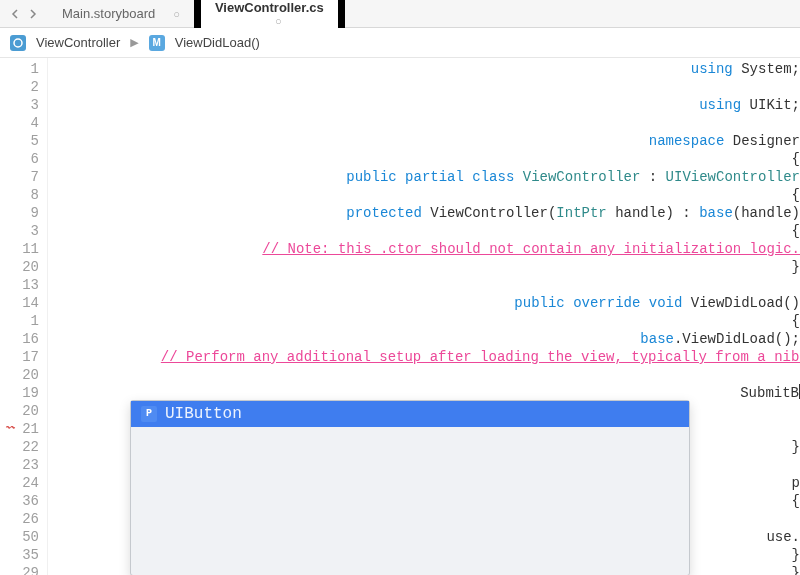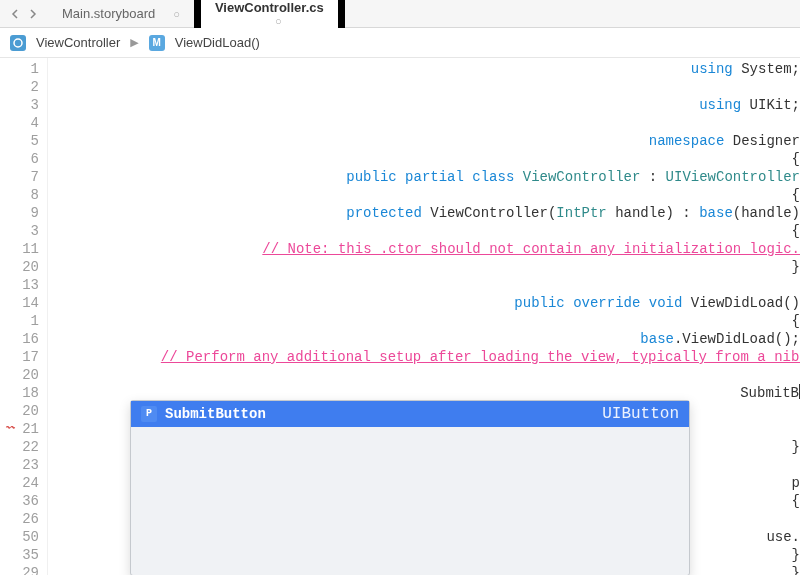--- a/index.html
+++ b/index.html
@@ -210,35 +210,34 @@
       <div class="gutter-line">9</div>
       <div class="gutter-line">3</div>
       <div class="gutter-line">11</div>
       <div class="gutter-line">20</div>
       <div class="gutter-line">13</div>
       <div class="gutter-line">14</div>
       <div class="gutter-line">1</div>
       <div class="gutter-line">16</div>
       <div class="gutter-line">17</div>
       <div class="gutter-line">20</div>
-      <div class="gutter-line">18</div>
+      <div class="gutter-line">19</div>
       <div class="gutter-line">20</div>
       <div class="gutter-line">21<span class="error-mark">〰</span></div>
       <div class="gutter-line">22</div>
       <div class="gutter-line">23</div>
       <div class="gutter-line">24</div>
       <div class="gutter-line">36</div>
       <div class="gutter-line">26</div>
       <div class="gutter-line">50</div>
       <div class="gutter-line">35</div>
       <div class="gutter-line">29</div>
     </div>
   <div class="code" id="code"><div class="code-line"><span class="kw">using </span><span>System;</span></div><div class="code-line"></div><div class="code-line"><span class="kw">using </span><span>UIKit;</span></div><div class="code-line"></div><div class="code-line"><span class="kw">namespace </span><span>Designer</span></div><div class="code-line"><span>{</span></div><div class="code-line"><span>    </span><span class="kw">public partial class </span><span class="type">ViewController</span><span> : </span><span class="type">UIViewController</span></div><div class="code-line"><span>    {</span></div><div class="code-line"><span>        </span><span class="kw">protected </span><span>ViewController</span><span>(</span><span class="type">IntPtr</span><span> handle) : </span><span class="kw">base</span><span>(handle)</span></div><div class="code-line"><span>        {</span></div><div class="code-line"><span>            </span><span class="comment">// Note: this .ctor should not contain any initialization logic.</span></div><div class="code-line"><span>        }</span></div><div class="code-line"></div><div class="code-line"><span>        </span><span class="kw">public override void </span><span>ViewDidLoad</span><span>()</span></div><div class="code-line"><span>        {</span></div><div class="code-line"><span>            </span><span class="kw">base</span><span>.ViewDidLoad();</span></div><div class="code-line"><span>            </span><span class="comment">// Perform any additional setup after loading the view, typically from a nib.</span></div><div class="code-line"></div><div class="code-line"><span>            SubmitB</span><span class="caret"></span></div><div class="code-line"></div><div class="code-line"></div><div class="code-line"><span>        }</span></div><div class="code-line"></div><div class="code-line"><span>        p</span></div><div class="code-line"><span>        {</span></div><div class="code-line"></div><div class="code-line"><span>                                                                     use.</span></div><div class="code-line"><span>        }</span></div><div class="code-line"><span>    }</span></div></div>
 
   <div class="autocomplete">
     <div class="ac-item">
       <span class="ac-icon">P</span>
-      <span class="ac-label">SubmitButton</span>
       <span class="ac-type">UIButton</span>
     </div>
     <div class="ac-body"></div>
   </div>
 </div>
 
 </body></html>

